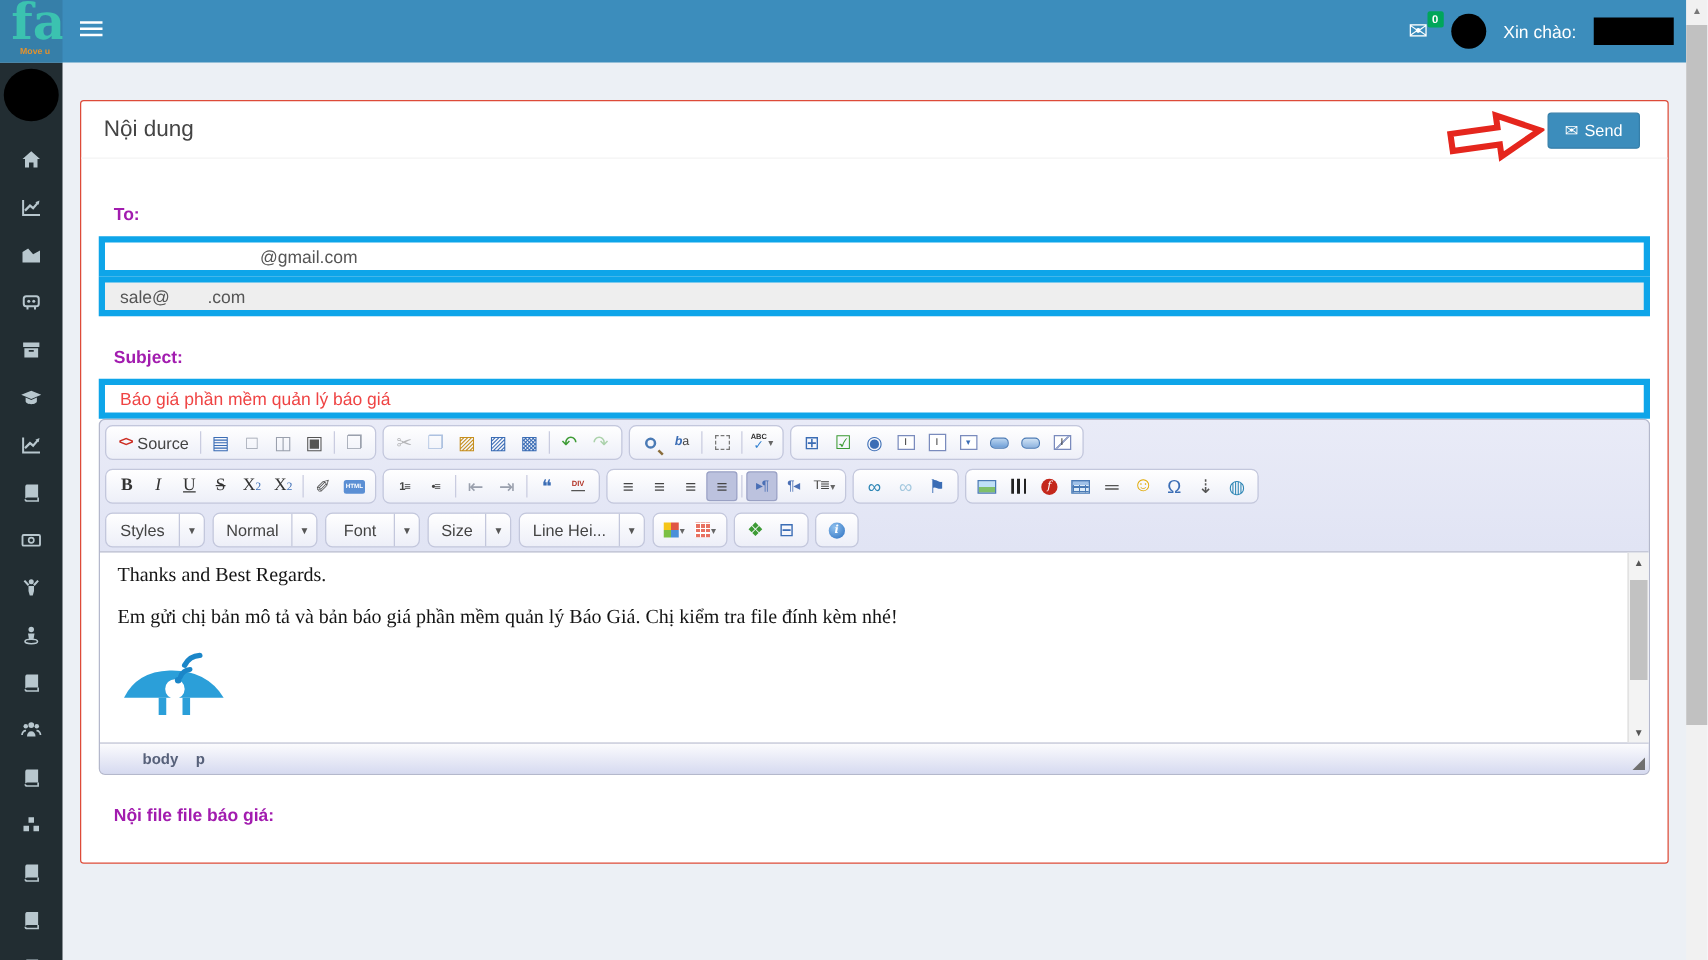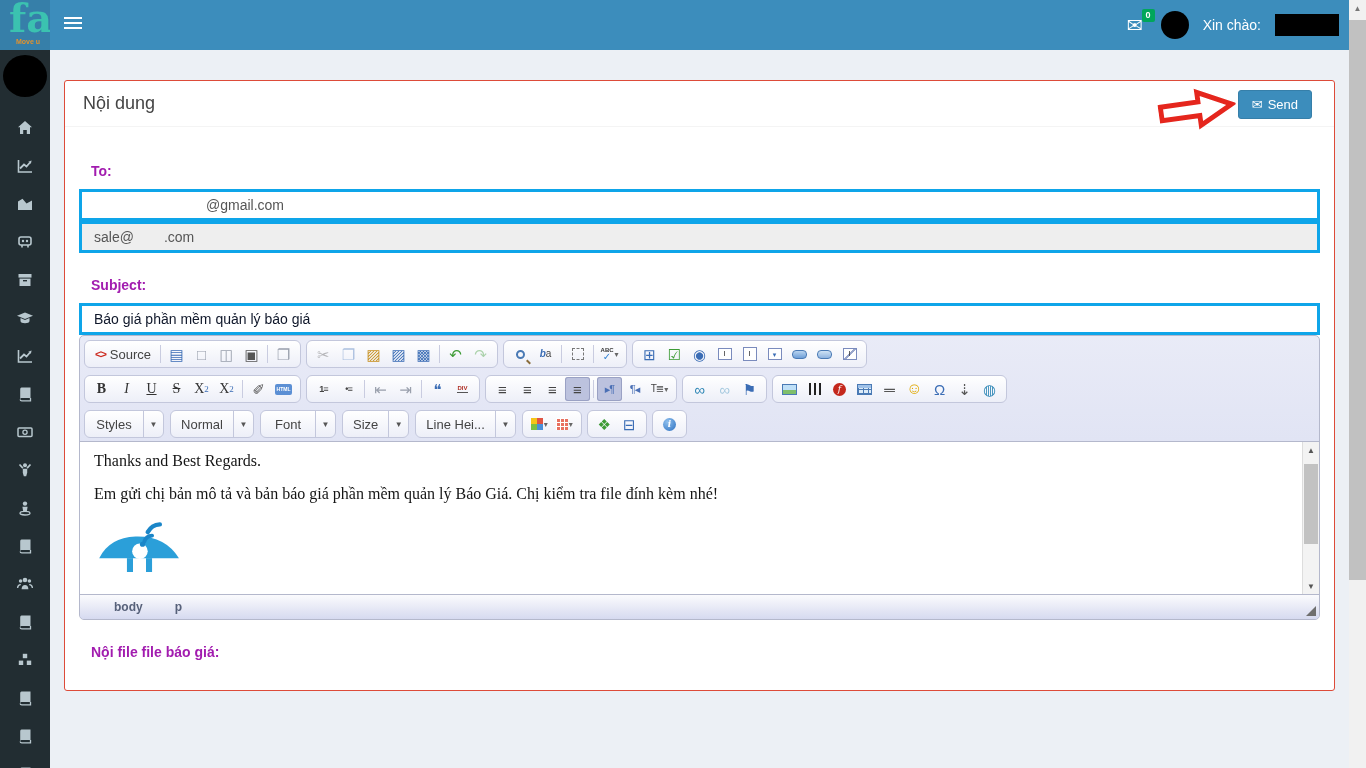--- a/index.html
+++ b/index.html
@@ -31,25 +31,25 @@
   .main { position:absolute; left:50px; top:50px; right:17px; bottom:0; background:#ecf0f5; overflow:hidden; }
   .panel { margin:30px 14px 0; background:#fff; border:1px solid #dd4b39; border-radius:3px; position:relative; }
   .panel-header { position:relative; min-height:45px; border-bottom:1px solid #f4f4f4; padding:12px 18px; }
   .panel-title { font-size:18px; color:#444; }
   .send-btn { position:absolute; right:22px; top:9px; background:#3c8dbc; border:1px solid #367fa9; color:#fff; font-size:13px; padding:6px 13px; border-radius:3px; cursor:pointer; display:flex; gap:5px; align-items:center; }
   .red-arrow { position:absolute; right:98px; top:6px; width:78px; height:44px; transform:rotate(-8deg); }
 
   .panel-body { padding:14px 14px 20px; }
   .form-label { font-weight:bold; font-size:14px; color:#a21caf; margin:24px 0 10px 12px; }
   .form-label.first { margin-top:22px; }
-  .form-input { height:32px; border:3px solid #0ea5e9; background:#fff; display:flex; align-items:center; padding:0 12px; font-size:14px; color:#555; }
+  .form-input { height:32px; border:5px solid #0ea5e9; background:#fff; display:flex; align-items:center; padding:0 12px; font-size:14px; color:#555; }
   .form-input.readonly { background:#eee; }
   .to-offset { margin-left:112px; }
   .bcc-gap { margin-left:30px; }
-  .subject-text { color:#0f172a;text-align:right; }
+  .subject-text { color:#ef4444;text-align:right; }
 
   
   .editor { border:1px solid #b4b8cc; border-radius:5px; background:linear-gradient(#e9ebf7,#d3d8ef); overflow:hidden; }
   .tb-row { display:flex; flex-wrap:wrap; padding:3px 4px 1px; align-items:center; }
   .tb-group { display:inline-flex; align-items:center; background:linear-gradient(#ffffff,#edeff8); border:1px solid #c3c7dc; border-radius:6px; padding:1px 4px; margin:1px 5px 2px 0; height:28px; }
   .tb-btn { width:25px; height:24px; display:flex; align-items:center; justify-content:center; border-radius:3px; cursor:pointer; position:relative; }
   .tb-btn.wide { width:auto; padding:0 6px; gap:4px; }
   .tb-btn.pressed { background:#bcc2de; box-shadow:inset 0 0 0 1px #9aa1c4; }
   .tb-btn.disabled { opacity:.4; }
   .tb-sep { width:1px; height:18px; background:#c9cce0; margin:0 3px; }
@@ -562,21 +562,21 @@
               <circle cx="56" cy="30" r="3" fill="#1b86c8"></circle>
             </svg>
           </div>
           <div class="ed-vscroll">
             <div class="arr">▲</div>
             <div class="ed-thumb"></div>
             <div class="arr down">▼</div>
           </div>
         </div>
         <div class="ed-status">
-          <span id="status-path"><span style="margin-right: 32px; padding-left: 24px;">body</span><span style="margin-right: 14px;">p</span></span>
+          <span id="status-path"><span style="margin-right: 14px; padding-left: 24px;">body</span><span style="margin-right: 14px;">p</span></span>
           <span class="resize-handle"></span>
         </div>
       </div>
 
       <div class="form-label">Nội file file báo giá:</div>
 
     </div>
   </section>
 </div>
 

